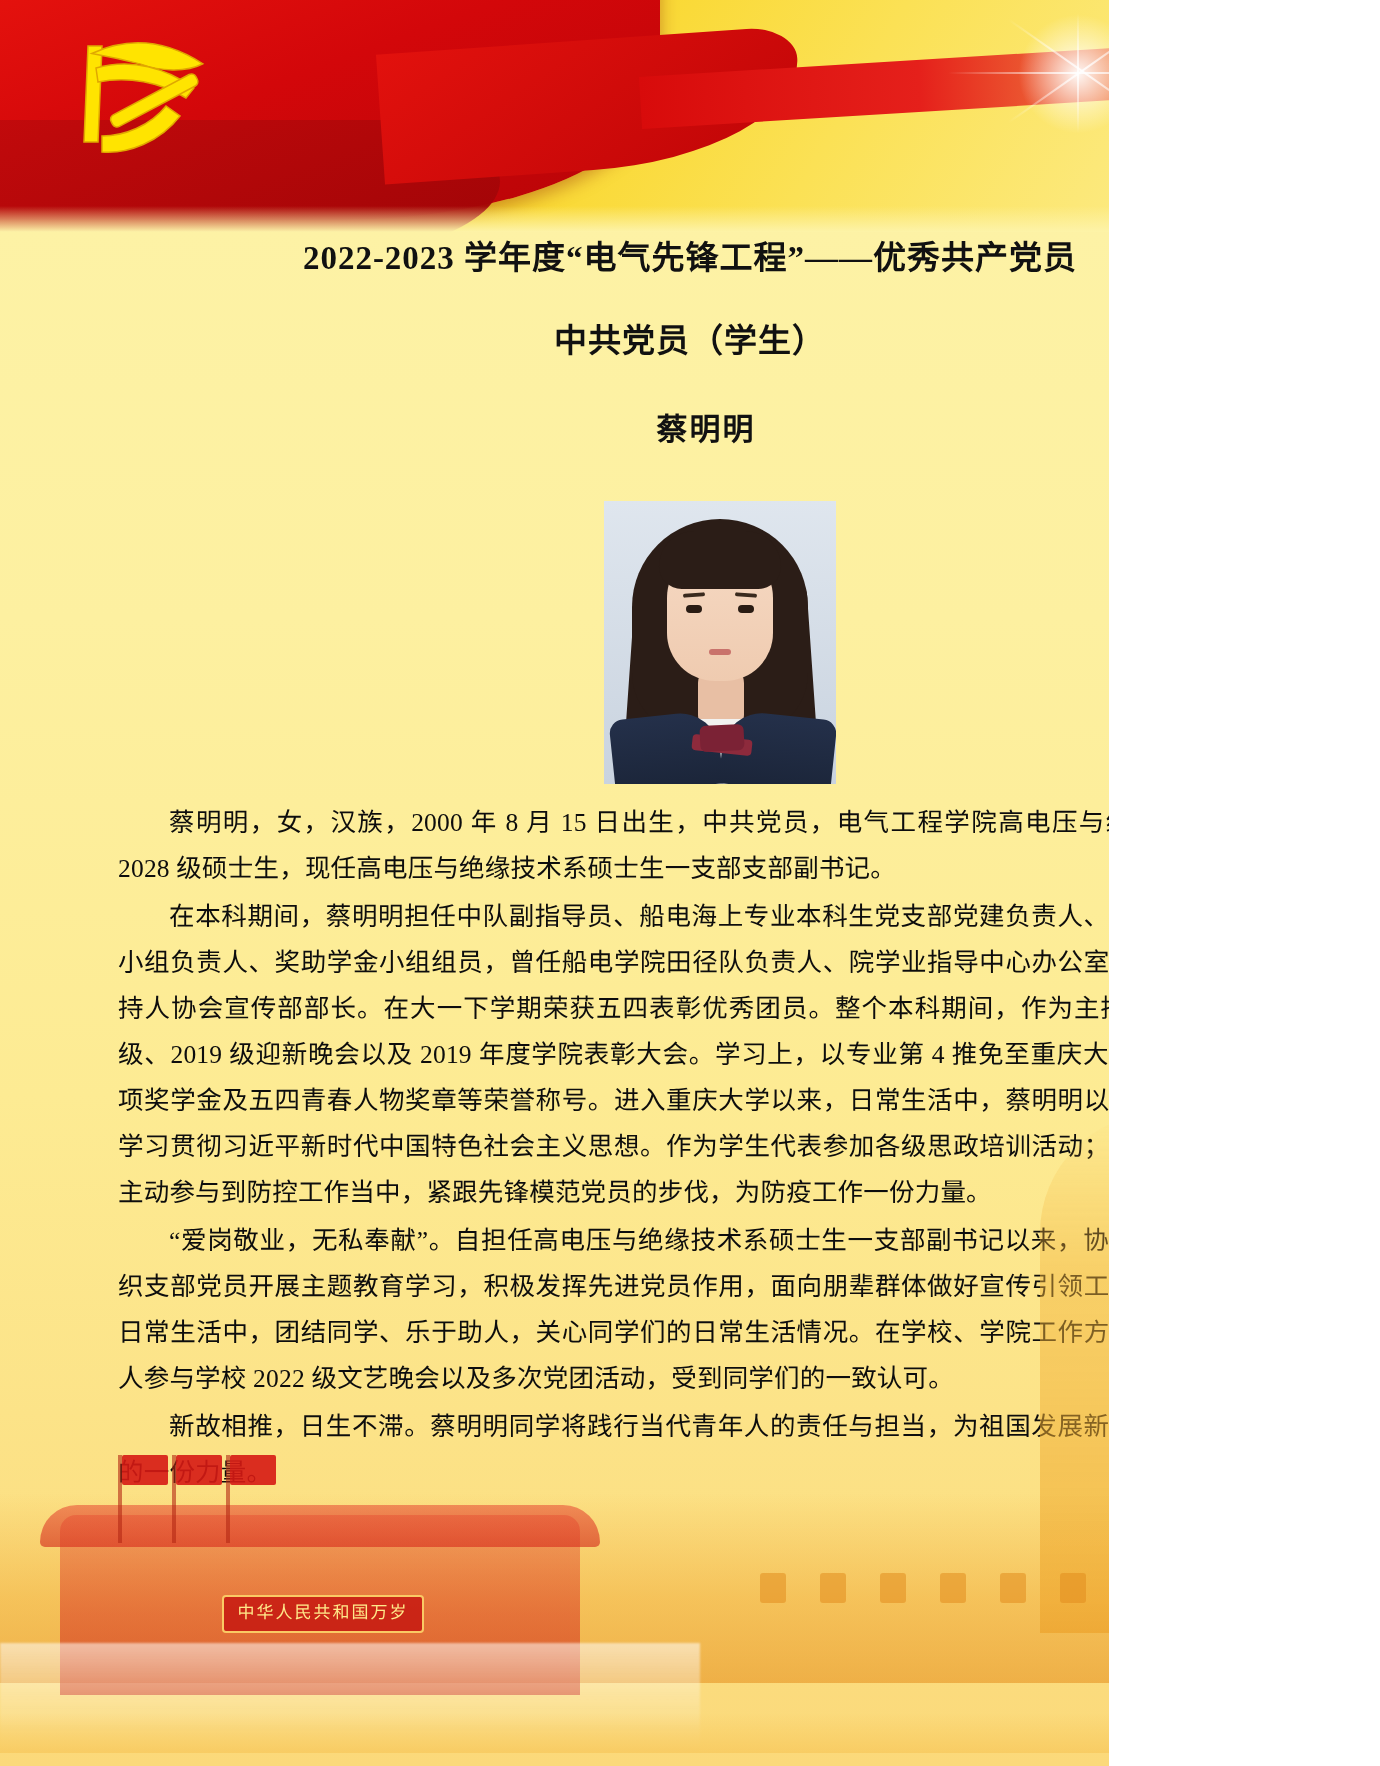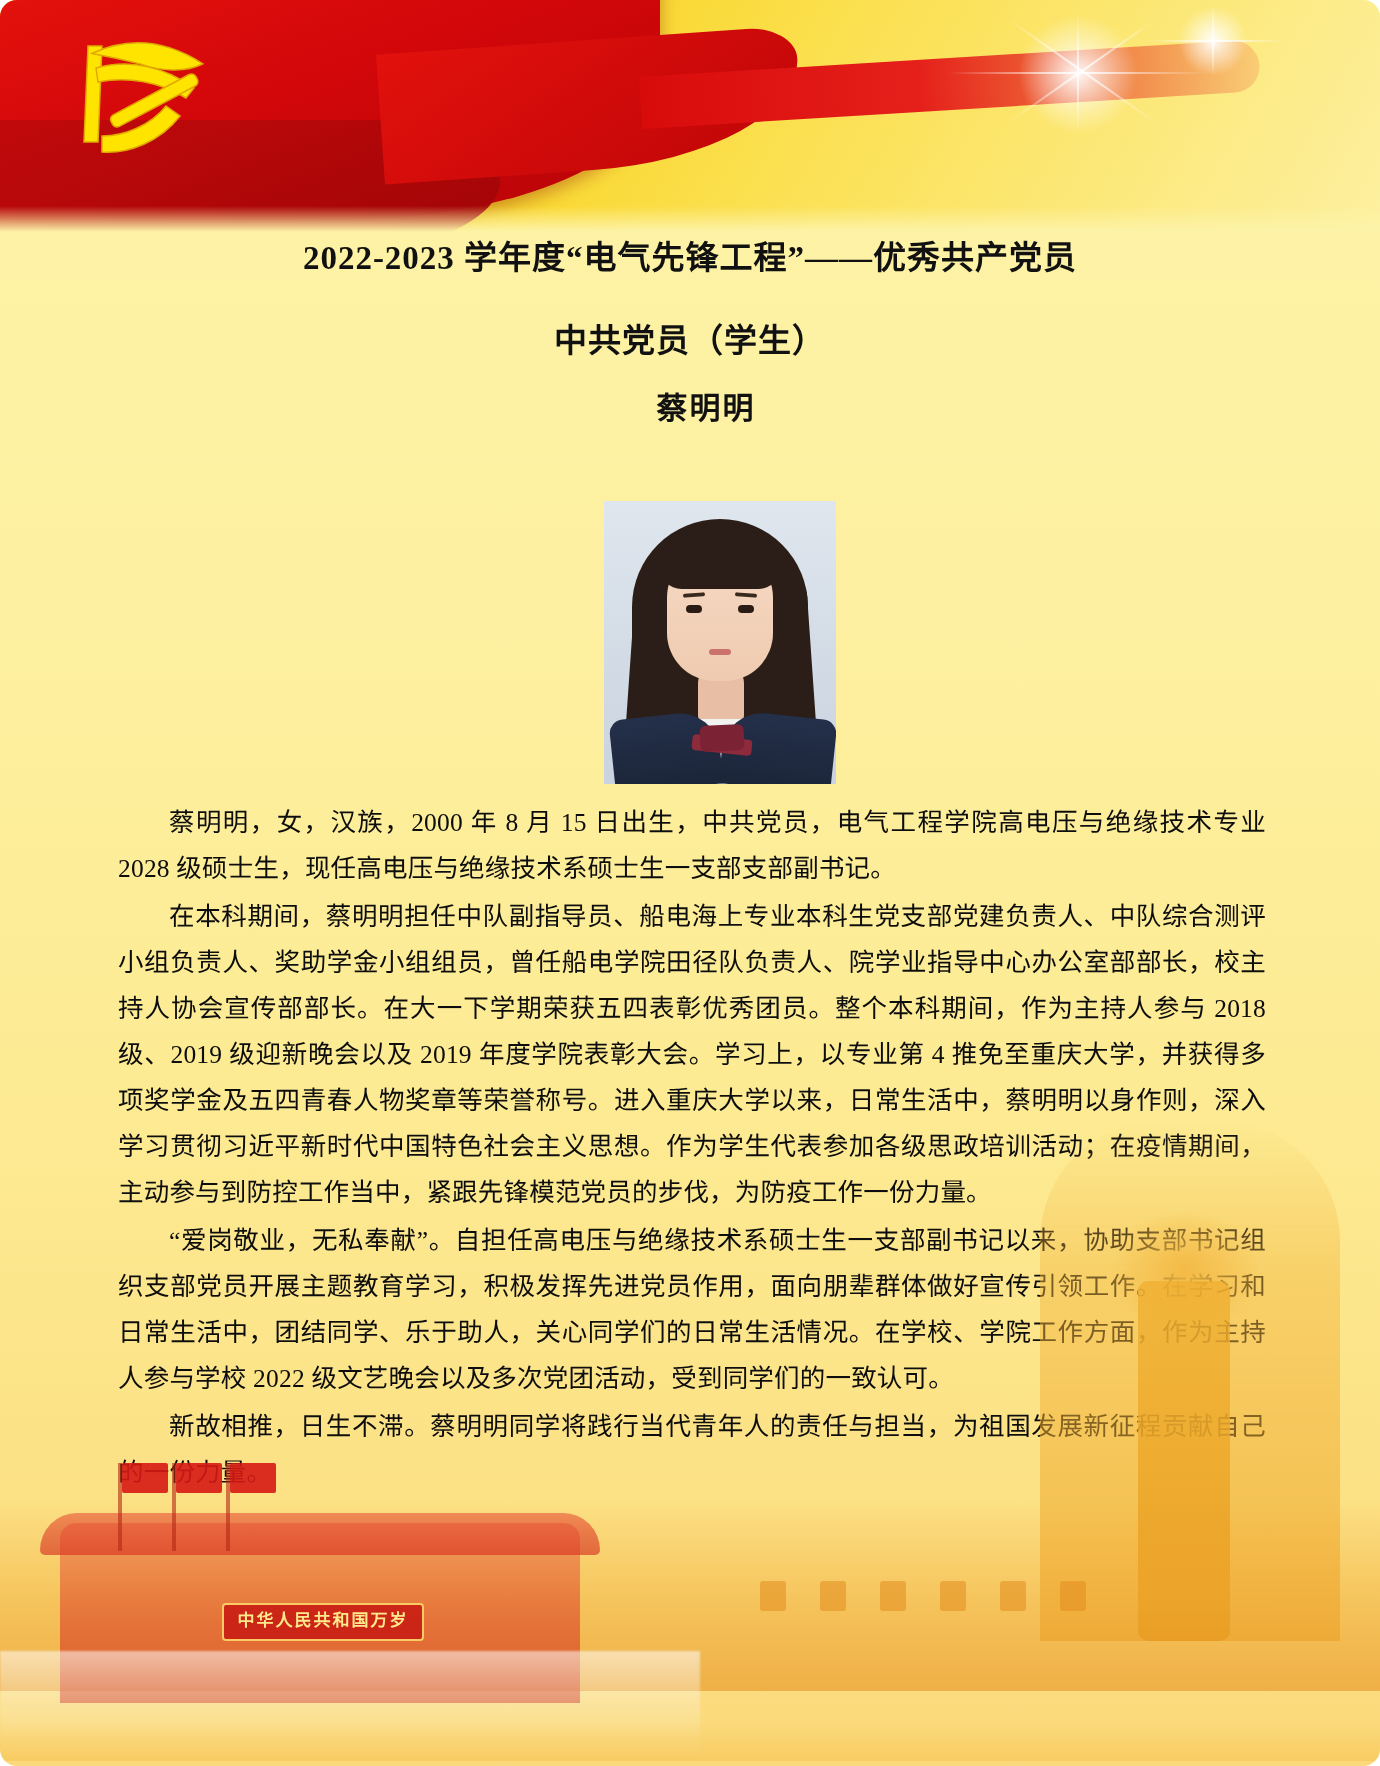--- a/index.html
+++ b/index.html
@@ -2,26 +2,25 @@
 <html lang="zh-CN"><head>
 <meta charset="utf-8">
 <style>
   html, body {
     margin: 0;
     padding: 0;
     background: #ffffff;
   }
   .page {
     position: relative;
-    width: 1380px;
+    width: 1109px;
     height: 1766px;
     overflow: hidden;
     font-family: "Liberation Serif", "DejaVu Serif", serif;
     background: linear-gradient(180deg, #fdf3a8 0%, #fdf0a0 35%, #fdeb93 62%, #fce388 80%, #fbd97a 100%);
-    border-radius: 17px;
   }
 
   
   .banner {
     position: absolute;
     left: 0; top: 0;
     width: 1380px; height: 232px;
     overflow: hidden;
   }
   .banner-bg {
@@ -93,21 +92,21 @@
   .title-line1, .title-line2 {
     font-family: "Liberation Serif", "DejaVu Serif", serif;
     font-weight: bold;
     font-size: 33px;
     color: #111111;
     letter-spacing: 1px;
     line-height: 1.25;
   }
   .title-line2 { margin-top: 42px; }
   .person-name {
-    margin-top: 20px;
+    margin-top: 41px;
     font-weight: bold;
     font-size: 31px;
     color: #111111;
     letter-spacing: 2px;
     padding-left: 32px;
   }
 
   
   .portrait-wrap {
     position: absolute;
@@ -175,23 +174,22 @@
     text-align: justify;
     text-justify: inter-character;
     text-indent: 2em;
     margin: 0 0 2px 0;
     letter-spacing: 0.2px;
   }
 
   
   .bottom {
     position: absolute;
-    left: 0; bottom: 5px; width: 1380px; height: 470px;
+    left: 0; bottom: 13px; width: 1380px; height: 470px;
     pointer-events: none;
-    font-weight: bold;
   }
   .monument {
     position: absolute; right: 40px; bottom: 120px;
     width: 300px; height: 520px;
     background: linear-gradient(180deg, rgba(245,196,90,0) 0%, rgba(243,183,64,0.55) 30%, rgba(238,166,40,0.72) 100%);
     border-radius: 120px 120px 0 0;
     filter: blur(0.4px);
     opacity: .85;
   }
   .monument-col {

